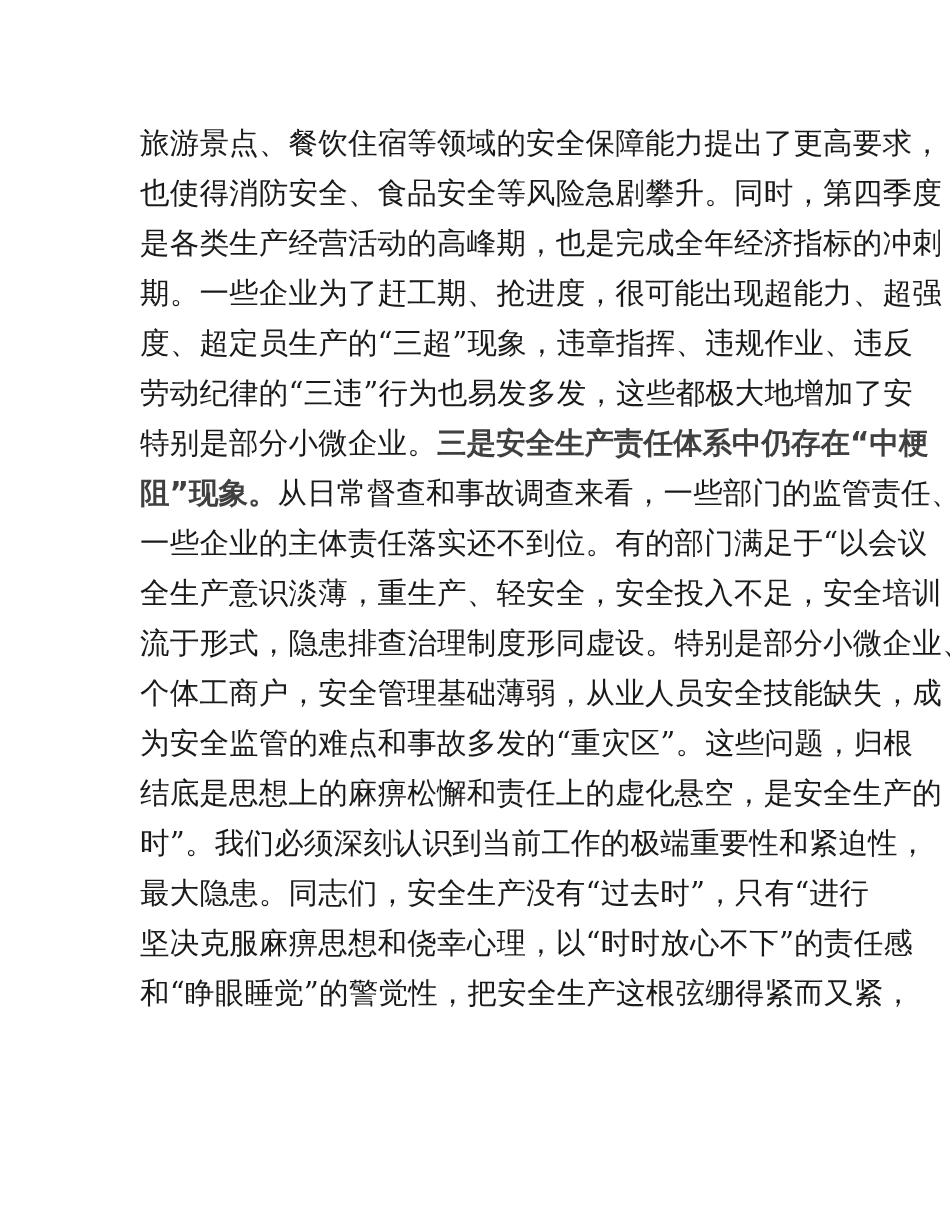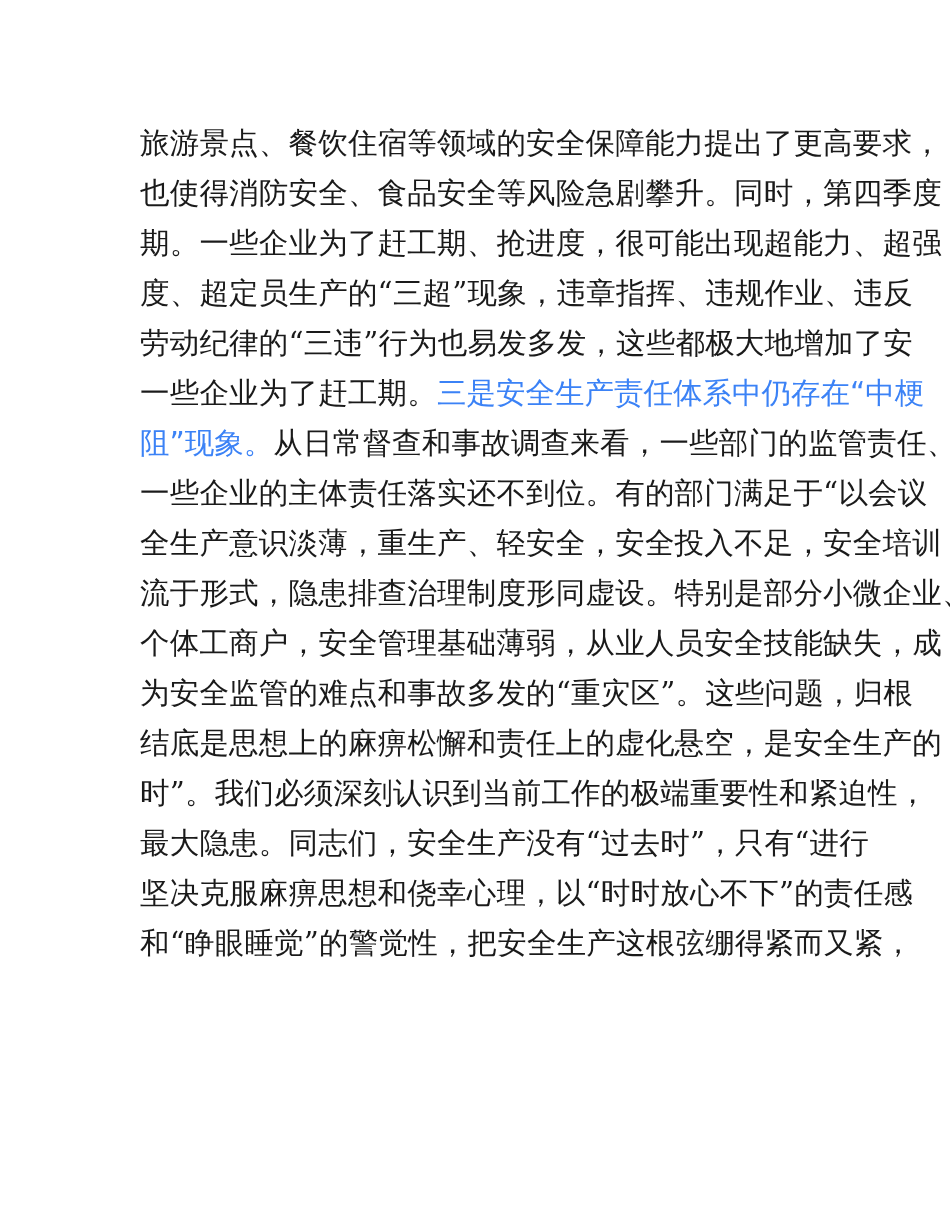--- a/index.html
+++ b/index.html
@@ -48,41 +48,42 @@
     display: block;
     white-space: pre;
     height: 50px;
     line-height: 50px;
     font-size: 29.5px;
     color: #1a1a1a;
   }
 
   .strong {
     font-family: "DejaVu Sans", "Liberation Sans", sans-serif;
-    font-weight: 400;
-    color: #3b82f6;
+    font-weight: 700;
+    color: #404040;
     letter-spacing: 0px;
   }
 </style>
 </head>
 <body>
 
 <div class="page">
 
   <div class="doc-body">
 
     <p class="para">
 
       <span class="line">旅游景点、餐饮住宿等领域的安全保障能力提出了更高要求，</span>
       <span class="line">也使得消防安全、食品安全等风险急剧攀升。同时，第四季度</span>
+      <span class="line">是各类生产经营活动的高峰期，也是完成全年经济指标的冲刺</span>
       <span class="line">期。一些企业为了赶工期、抢进度，很可能出现超能力、超强</span>
       <span class="line">度、超定员生产的“三超”现象，违章指挥、违规作业、违反</span>
       <span class="line">劳动纪律的“三违”行为也易发多发，这些都极大地增加了安</span>
 
-      <span class="line"><span>一些企业为了赶工期。</span><span class="strong">三是安全生产责任体系中仍存在“中梗</span></span>
+      <span class="line"><span>特别是部分小微企业。</span><span class="strong">三是安全生产责任体系中仍存在“中梗</span></span>
 
       <span class="line"><span class="strong">阻”现象。</span><span>从日常督查和事故调查来看，一些部门的监管责任、</span></span>
 
       <span class="line">一些企业的主体责任落实还不到位。有的部门满足于“以会议</span>
       <span class="line">全生产意识淡薄，重生产、轻安全，安全投入不足，安全培训</span>
       <span class="line">流于形式，隐患排查治理制度形同虚设。特别是部分小微企业、</span>
       <span class="line">个体工商户，安全管理基础薄弱，从业人员安全技能缺失，成</span>
       <span class="line">为安全监管的难点和事故多发的“重灾区”。这些问题，归根</span>
       <span class="line">结底是思想上的麻痹松懈和责任上的虚化悬空，是安全生产的</span>
       <span class="line">时”。我们必须深刻认识到当前工作的极端重要性和紧迫性，</span>

